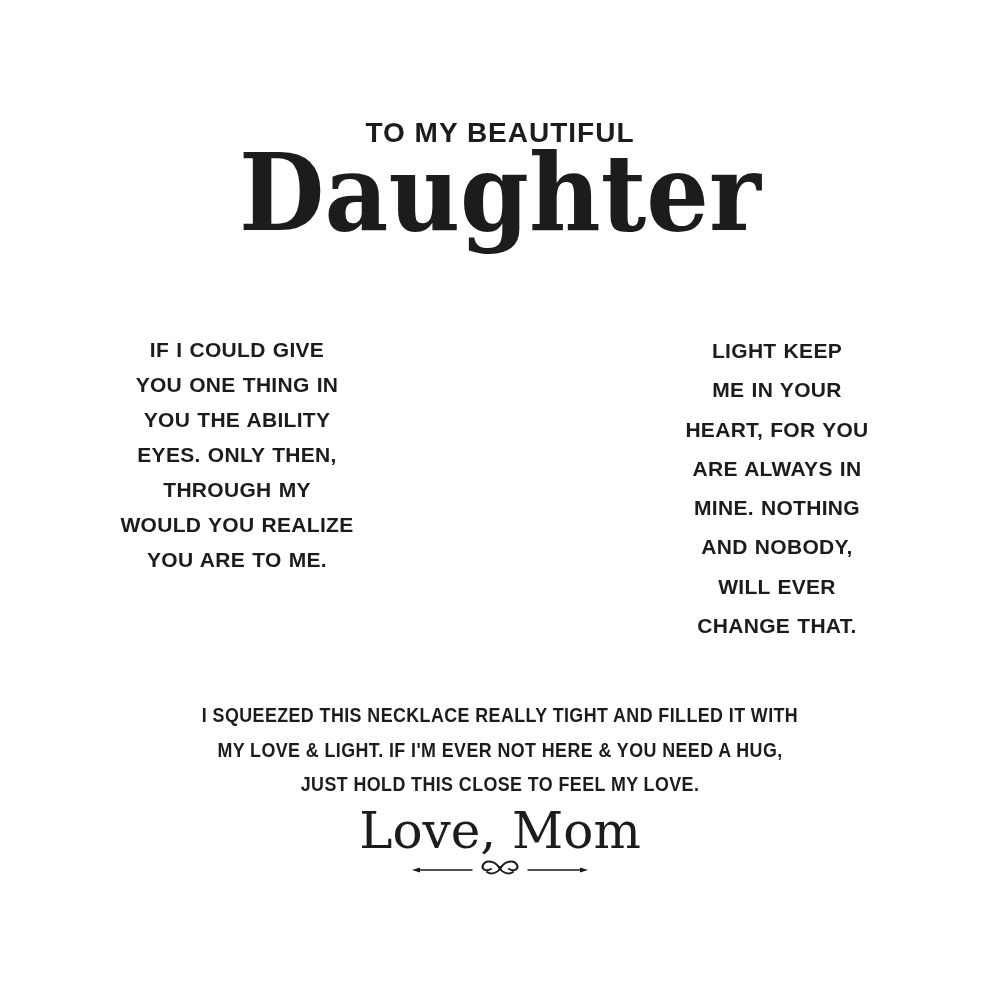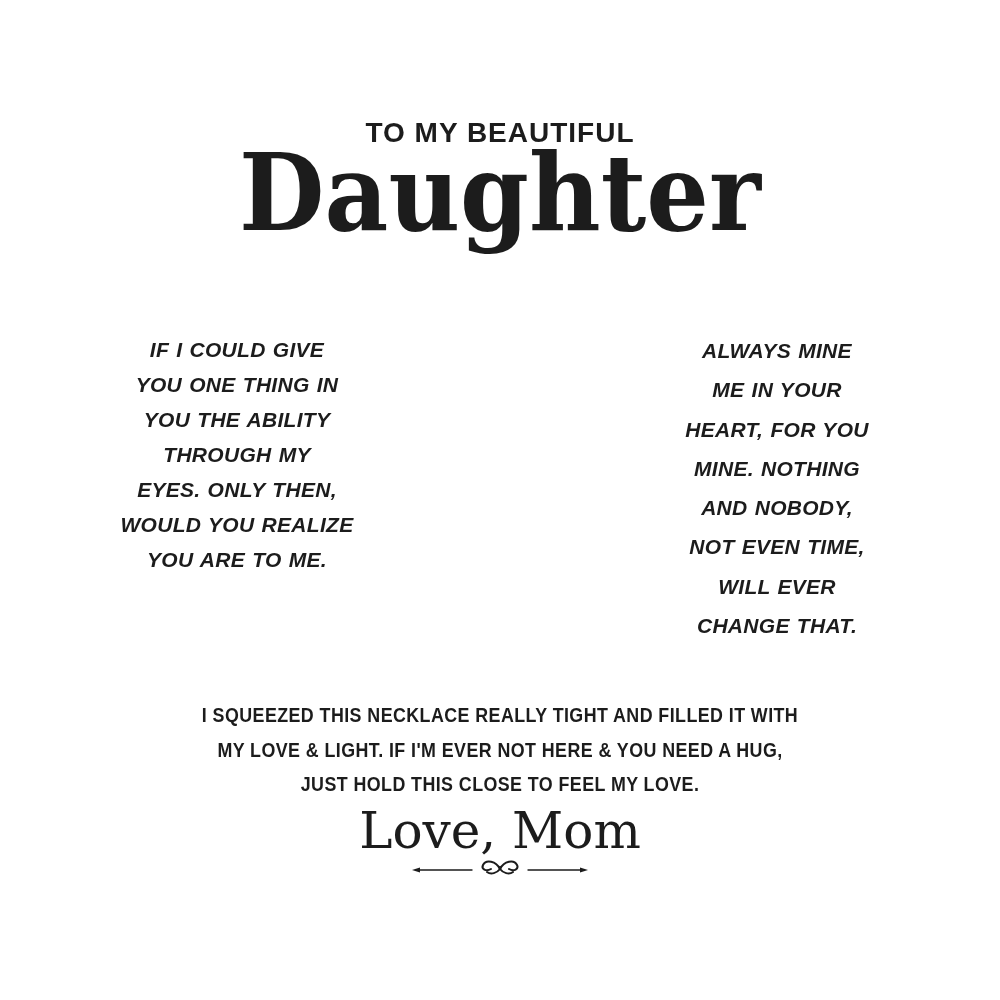--- a/index.html
+++ b/index.html
@@ -43,21 +43,20 @@
     transform-origin: 50% 50%;
   }
   .col {
     position: absolute;
     width: 300px;
     text-align: center;
     font-weight: 700;
     font-size: 21px;
     letter-spacing: 0.3px;
     word-spacing: 1px;
-    font-style: italic;
   }
   .col-left {
     left: 87px;
     top: 332px;
     line-height: 35px;
   }
   .col-right {
     left: 627px;
     top: 331px;
     line-height: 39.3px;
@@ -101,33 +100,33 @@
 <div class="card">
 
   <div class="eyebrow">TO MY BEAUTIFUL</div>
 
   <h1 class="title">Daughter</h1>
 
   <div class="col col-left">
       <div>IF I COULD GIVE</div>
       <div>YOU ONE THING IN</div>
       <div>YOU THE ABILITY</div>
+      <div>EYES. ONLY THEN,</div>
       <div>THROUGH MY</div>
-      <div>EYES. ONLY THEN,</div>
       <div>WOULD YOU REALIZE</div>
       <div>YOU ARE TO ME.</div>
     </div>
 
   <div class="col col-right">
-      <div>ALWAYS MINE</div>
+      <div>LIGHT KEEP</div>
       <div>ME IN YOUR</div>
       <div>HEART, FOR YOU</div>
+      <div>ARE ALWAYS IN</div>
       <div>MINE. NOTHING</div>
       <div>AND NOBODY,</div>
-      <div>NOT EVEN TIME,</div>
       <div>WILL EVER</div>
       <div>CHANGE THAT.</div>
     </div>
 
   <div class="closing">
       <div>I SQUEEZED THIS NECKLACE REALLY TIGHT AND FILLED IT WITH</div>
       <div>MY LOVE &amp; LIGHT. IF I'M EVER NOT HERE &amp; YOU NEED A HUG,</div>
       <div>JUST HOLD THIS CLOSE TO FEEL MY LOVE.</div>
     </div>
 

